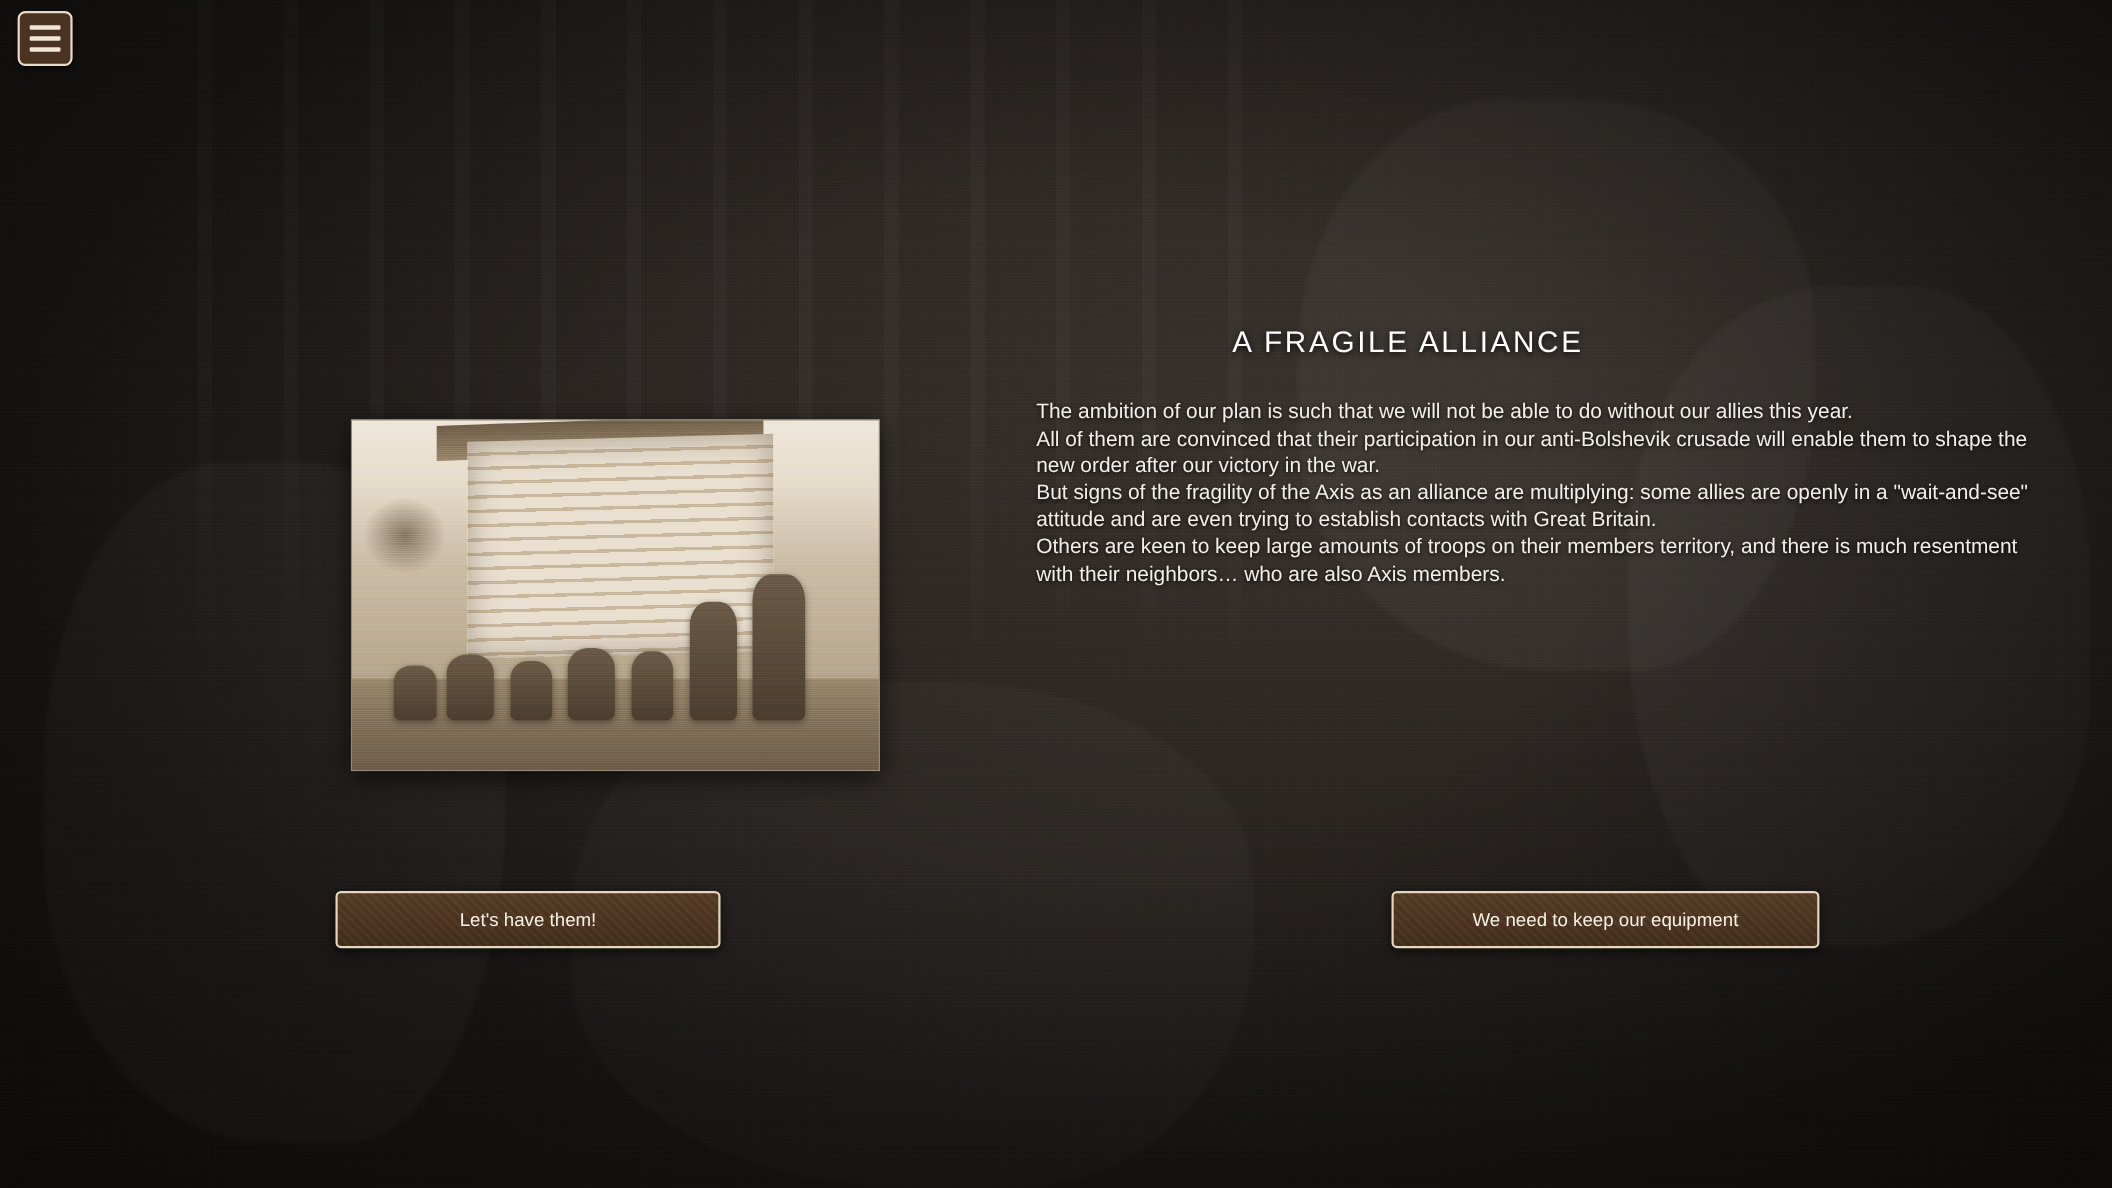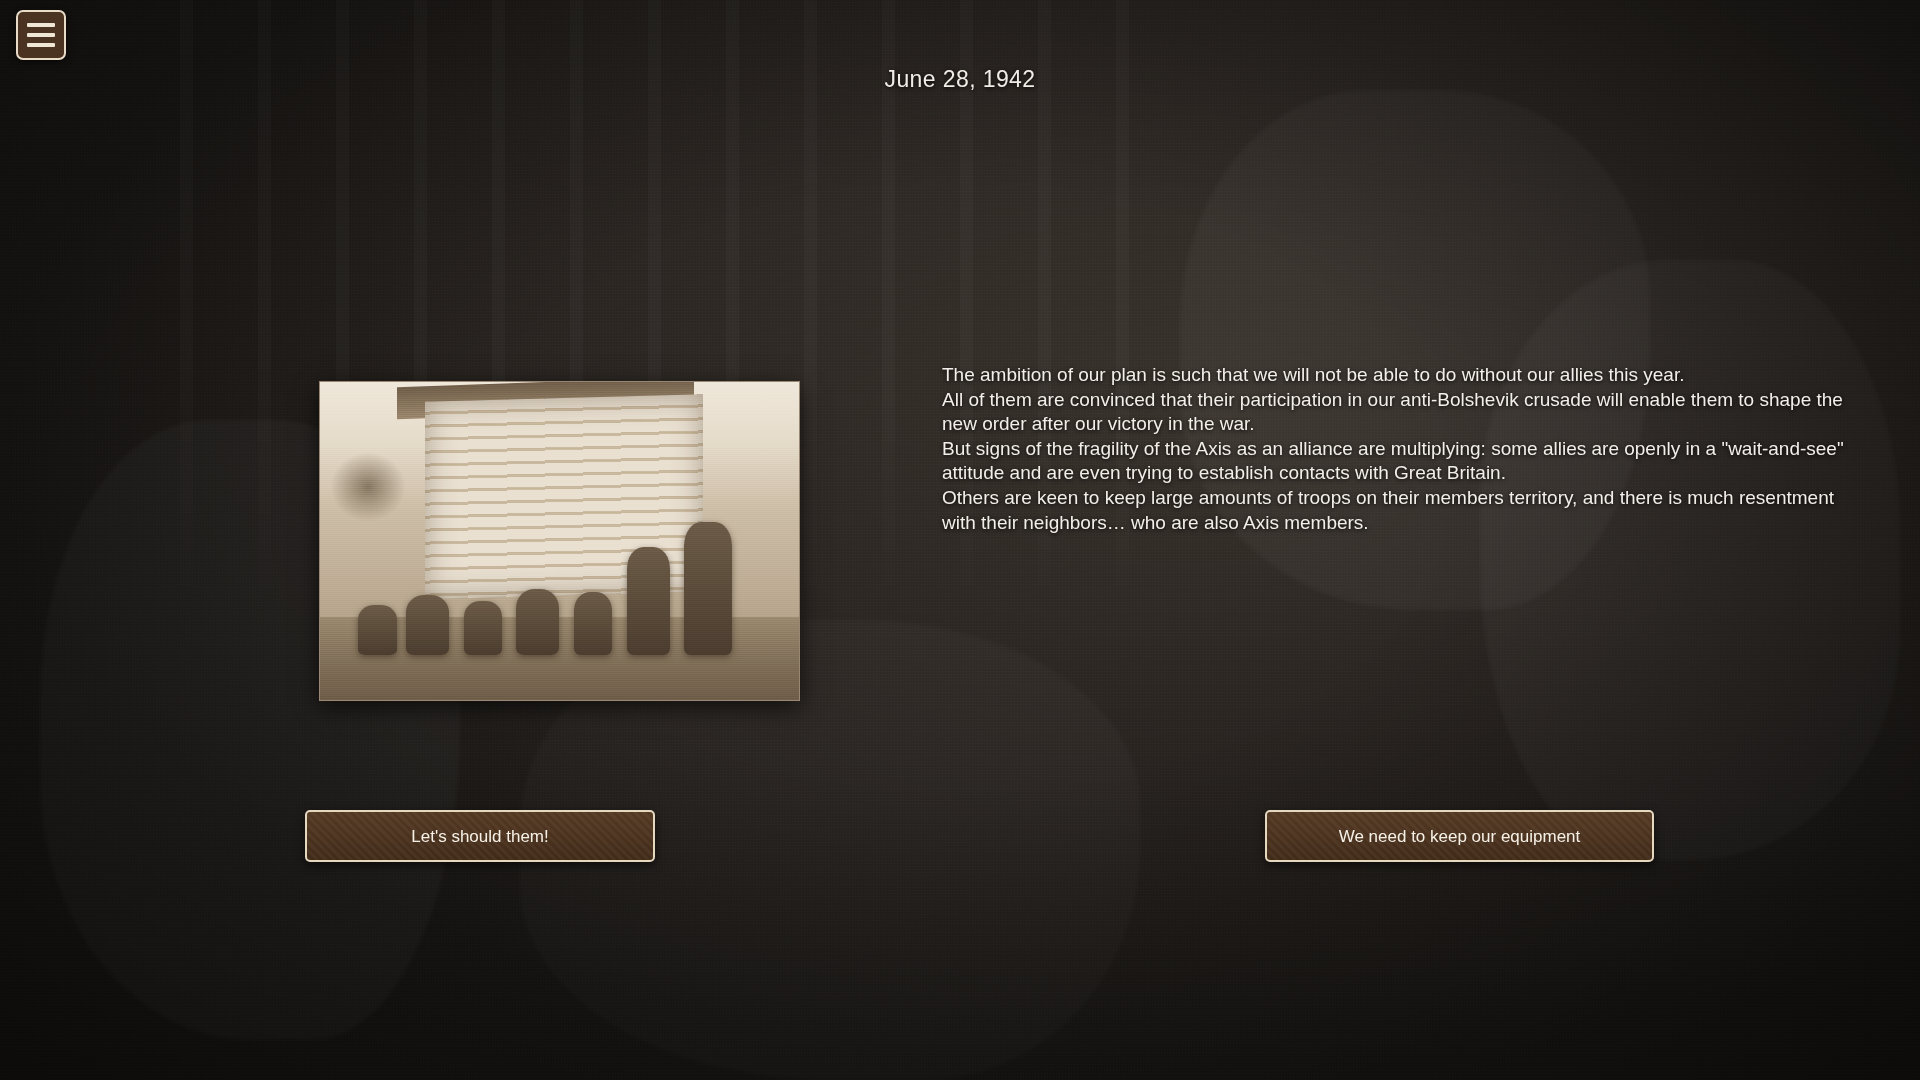--- a/index.html
+++ b/index.html
@@ -220,24 +220,24 @@
     <div class="bg-noise"></div>
     <div class="bg-vignette"></div>
   </div>
 
   <div id="menu-button">
     <span class="bar"></span>
     <span class="bar"></span>
     <span class="bar"></span>
   </div>
 
-  <div id="date-label">June 28, 1942</div>
 
   <div id="content">
 
+    <div id="event-title">A FRAGILE ALLIANCE</div>
 
     <div id="event-illustration">
       <div class="photo-sky"></div>
       <div class="photo-tree"></div>
       <div class="photo-roof"></div>
       <div class="photo-wall"></div>
       <div class="photo-ground"></div>
       <div class="photo-fig" style="left:8%;  width:8%;  height:16%;"></div>
       <div class="photo-fig" style="left:18%; width:9%;  height:19%;"></div>
       <div class="photo-fig" style="left:30%; width:8%;  height:17%;"></div>
@@ -248,17 +248,17 @@
       <div class="photo-grain"></div>
     </div>
 
     <div id="event-text">
       <p>The ambition of our plan is such that we will not be able to do without our allies this year.</p>
       <p>All of them are convinced that their participation in our anti-Bolshevik crusade will enable them to shape the new order after our victory in the war.</p>
       <p>But signs of the fragility of the Axis as an alliance are multiplying: some allies are openly in a "wait-and-see" attitude and are even trying to establish contacts with Great Britain.</p>
       <p>Others are keen to keep large amounts of troops on their members territory, and there is much resentment with their neighbors… who are also Axis members.</p>
     </div>
 
-    <div class="choice-btn" id="choice-0">Let's should them!</div>
+    <div class="choice-btn" id="choice-0">Let's have them!</div>
     <div class="choice-btn" id="choice-1">We need to keep our equipment</div>
 
   </div>
 </div>
 
 </body></html>

